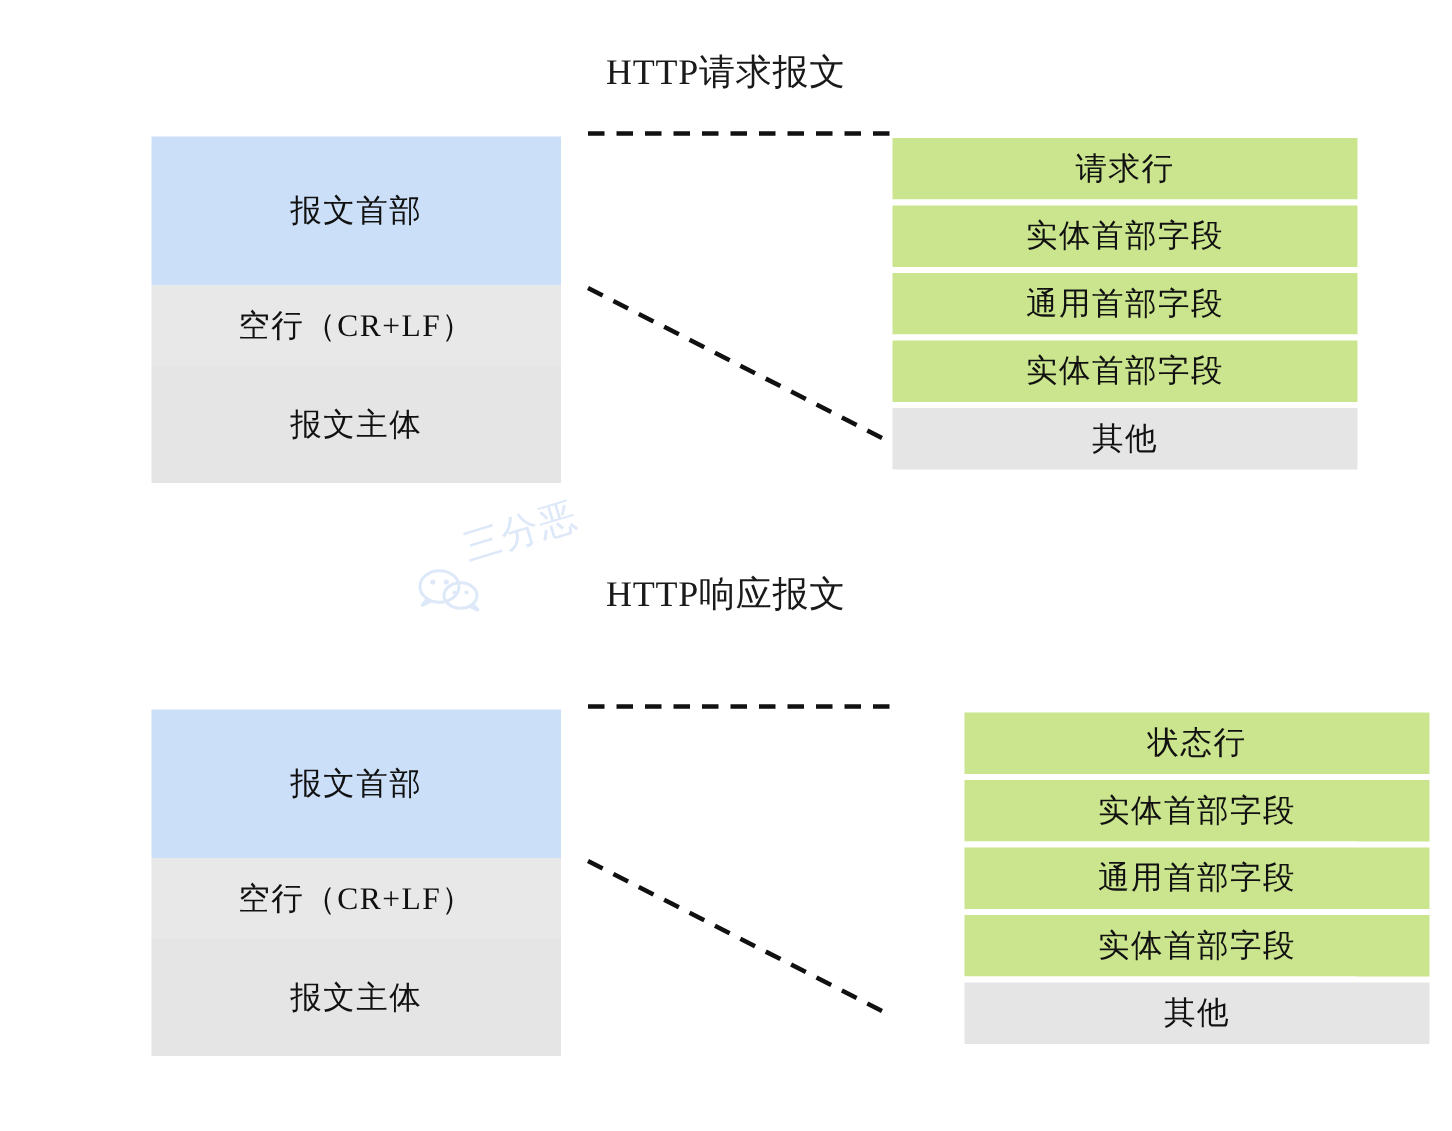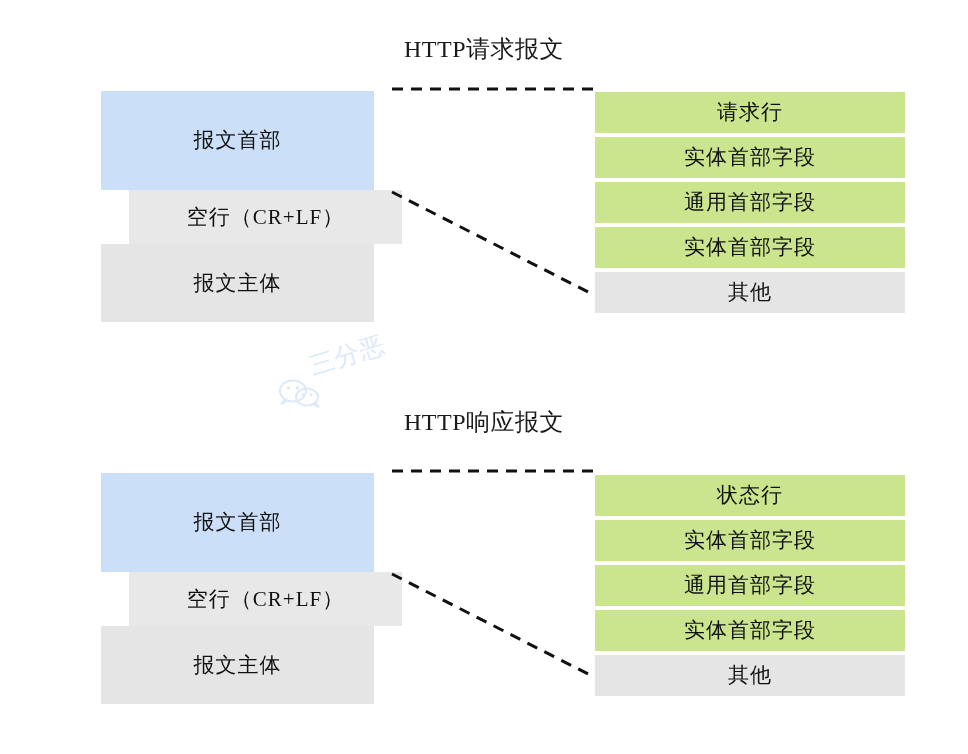--- a/index.html
+++ b/index.html
@@ -27,40 +27,40 @@
     position: absolute;
     width: 968px;
     text-align: center;
     font-size: 24px;
     line-height: 1;
     letter-spacing: 0.5px;
     color: #1a1a1a;
     white-space: nowrap;
   }
   #title-request { top: 37px; }
-  #title-response { top: 410px; }
+  #title-response { top: 385px; }
 
   .col { position: absolute; }
   .col-left  { left: 82px;  width: 273px; padding-left: 19px; }
   .col-right { left: 595px; width: 310px; }
 
   .blk {
     box-sizing: border-box;
     width: 100%;
     display: flex;
     align-items: center;
     justify-content: center;
     font-size: 21px;
     line-height: 1;
     letter-spacing: 1px;
     white-space: nowrap;
     color: #111111;
   }
   .blk-blue  { background: #ccdff8; }
-  .blk-gray  { background: #e8e8e8; margin-left: 28px; }
+  .blk-gray  { background: #e8e8e8; }
   .blk-cream { background: #e5e5e5; }
   .blk-green { background: #cbe58e; }
 
   
   #req-left { top: 91px; }
   #req-left .h-header { height: 99px; }
   #req-left .h-blank  { height: 54px; }
   #req-left .h-body   { height: 78px; }
 
   
@@ -69,21 +69,21 @@
   #req-right .gap { height: 4px; background: #ffffff; }
 
   
   #res-left { top: 473px; }
   #res-left .h-header { height: 99px; }
   #res-left .h-blank  { height: 54px; }
   #res-left .h-body   { height: 78px; }
 
   
   #res-right { top: 475px; }
-  #res-right .blk { height: 41px; }
+  #res-right .blk { height: 41px; margin-left: 48px; }
   #res-right .gap { height: 4px; background: #ffffff; }
 
   .connector {
     position: absolute;
     overflow: visible;
     pointer-events: none;
   }
   #conn-req { left: 0; top: 0; width: 968px; height: 400px; }
   #conn-res { left: 0; top: 380px; width: 968px; height: 374px; }
 

